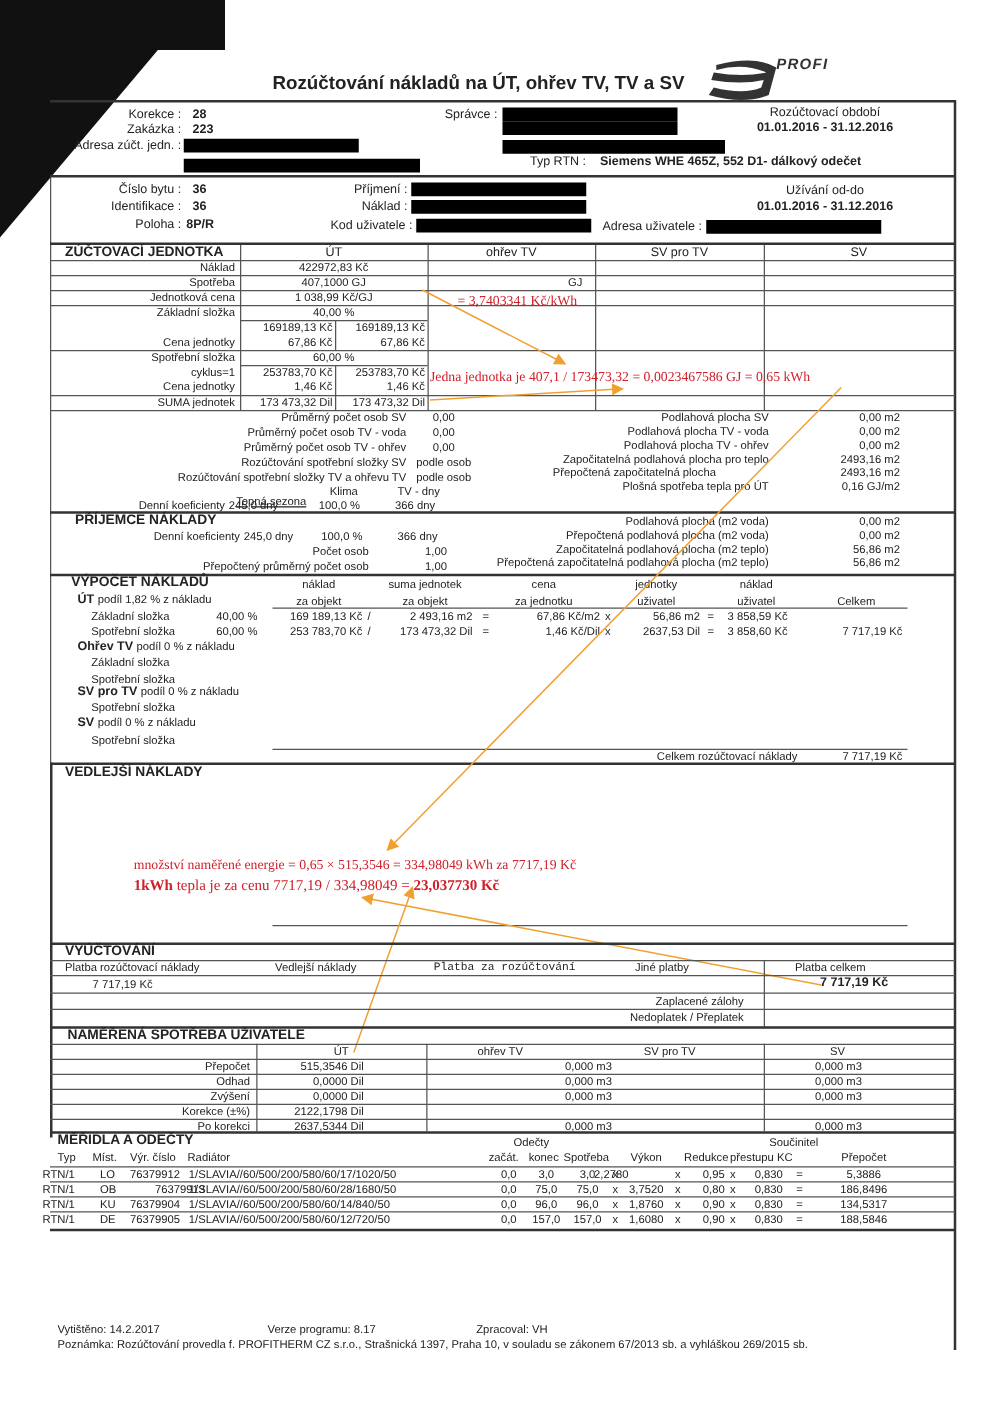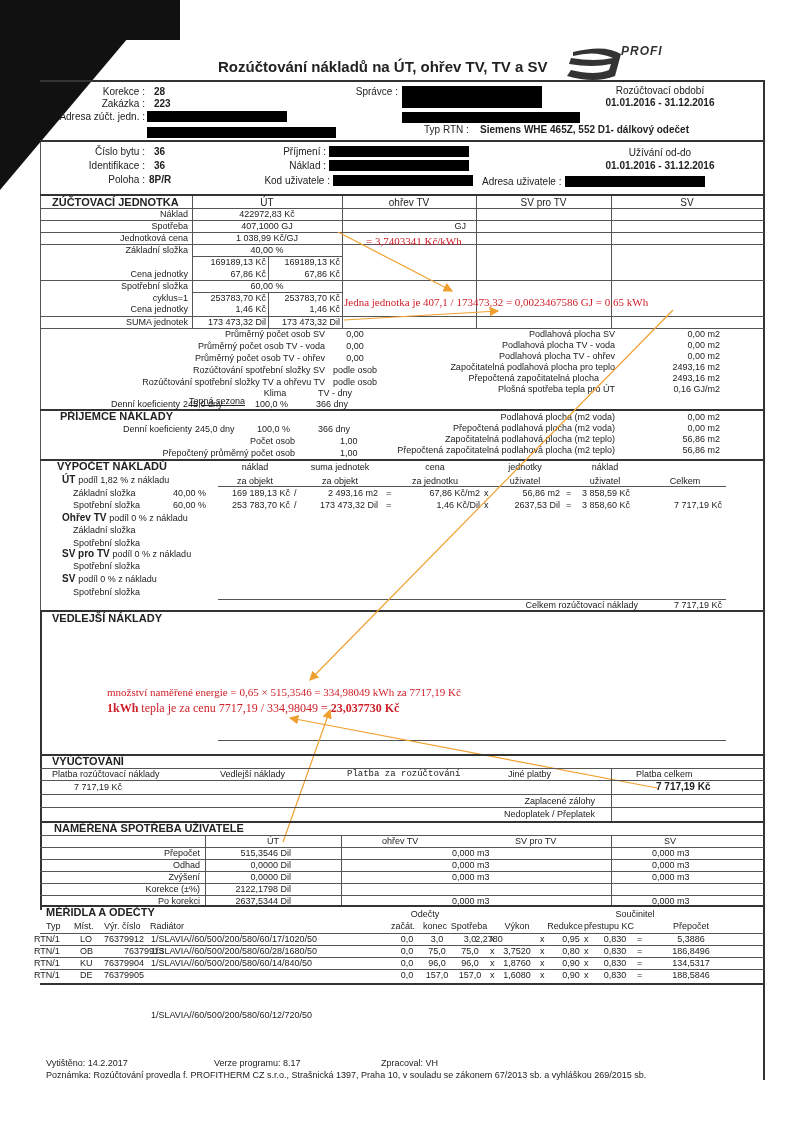--- a/index.html
+++ b/index.html
@@ -130,21 +130,21 @@
   </div>
 <div id="params-right">
     <div class="abs r" style="left:400px;top:329px;width:215px;">Podlahová plocha SV</div>
     <div class="abs r" style="left:640px;top:329px;width:80px;">0,00 m2</div>
     <div class="abs r" style="left:400px;top:340px;width:215px;">Podlahová plocha TV - voda</div>
     <div class="abs r" style="left:640px;top:340px;width:80px;">0,00 m2</div>
     <div class="abs r" style="left:400px;top:351px;width:215px;">Podlahová plocha TV - ohřev</div>
     <div class="abs r" style="left:640px;top:351px;width:80px;">0,00 m2</div>
     <div class="abs r" style="left:400px;top:362px;width:215px;">Započitatelná podlahová plocha pro teplo</div>
     <div class="abs r" style="left:640px;top:362px;width:80px;">2493,16 m2</div>
-    <div class="abs r" style="left:384px;top:373px;width:215px;">Přepočtená započitatelná plocha</div>
+    <div class="abs r" style="left:400px;top:373px;width:215px;text-align:center;">Přepočtená započitatelná plocha</div>
     <div class="abs r" style="left:640px;top:373px;width:80px;">2493,16 m2</div>
     <div class="abs r" style="left:400px;top:384px;width:215px;">Plošná spotřeba tepla pro ÚT</div>
     <div class="abs r" style="left:640px;top:384px;width:80px;">0,16 GJ/m2</div>
   </div>
 <div class="abs r" style="left:150px;top:396px;width:95px;text-decoration:underline;">Topná sezona</div>
 <div class="abs c" style="left:250px;top:388px;width:50px;">Klima</div>
 <div class="abs c" style="left:305px;top:388px;width:60px;">TV - dny</div>
 <div class="abs r" style="left:40px;top:399px;width:140px;">Denní koeficienty</div>
 <div class="abs" style="left:183px;top:399px;">245,0 dny</div>
 <div class="abs" style="left:255px;top:399px;">100,0 %</div>
@@ -363,21 +363,21 @@
     <div class="abs c" style="left:590px;top:958px;width:50px;">0,830</div>
     <div class="abs c" style="left:666px;top:958px;width:50px;">134,5317</div>
     <div class="abs " style="left:490px;top:958px;">x</div>
     <div class="abs " style="left:540px;top:958px;">x</div>
     <div class="abs " style="left:584px;top:958px;">x</div>
     <div class="abs " style="left:637px;top:958px;">=</div>
     <div class="hline" style="left:40px;top:969px;width:724px;"></div>
     <div class="abs " style="left:34px;top:970px;">RTN/1</div>
     <div class="abs " style="left:80px;top:970px;">DE</div>
     <div class="abs " style="left:104px;top:970px;">76379905</div>
-    <div class="abs " style="left:151px;top:970px;margin-top:40px;">1/SLAVIA//60/500/200/580/60/12/720/50</div>
+    <div class="abs " style="left:151px;top:970px;">1/SLAVIA//60/500/200/580/60/12/720/50</div>
     <div class="abs c" style="left:382px;top:970px;width:50px;">0,0</div>
     <div class="abs c" style="left:412px;top:970px;width:50px;">157,0</div>
     <div class="abs c" style="left:445px;top:970px;width:50px;">157,0</div>
     <div class="abs c" style="left:492px;top:970px;width:50px;">1,6080</div>
     <div class="abs c" style="left:546px;top:970px;width:50px;">0,90</div>
     <div class="abs c" style="left:590px;top:970px;width:50px;">0,830</div>
     <div class="abs c" style="left:666px;top:970px;width:50px;">188,5846</div>
     <div class="abs " style="left:490px;top:970px;">x</div>
     <div class="abs " style="left:540px;top:970px;">x</div>
     <div class="abs " style="left:584px;top:970px;">x</div>

